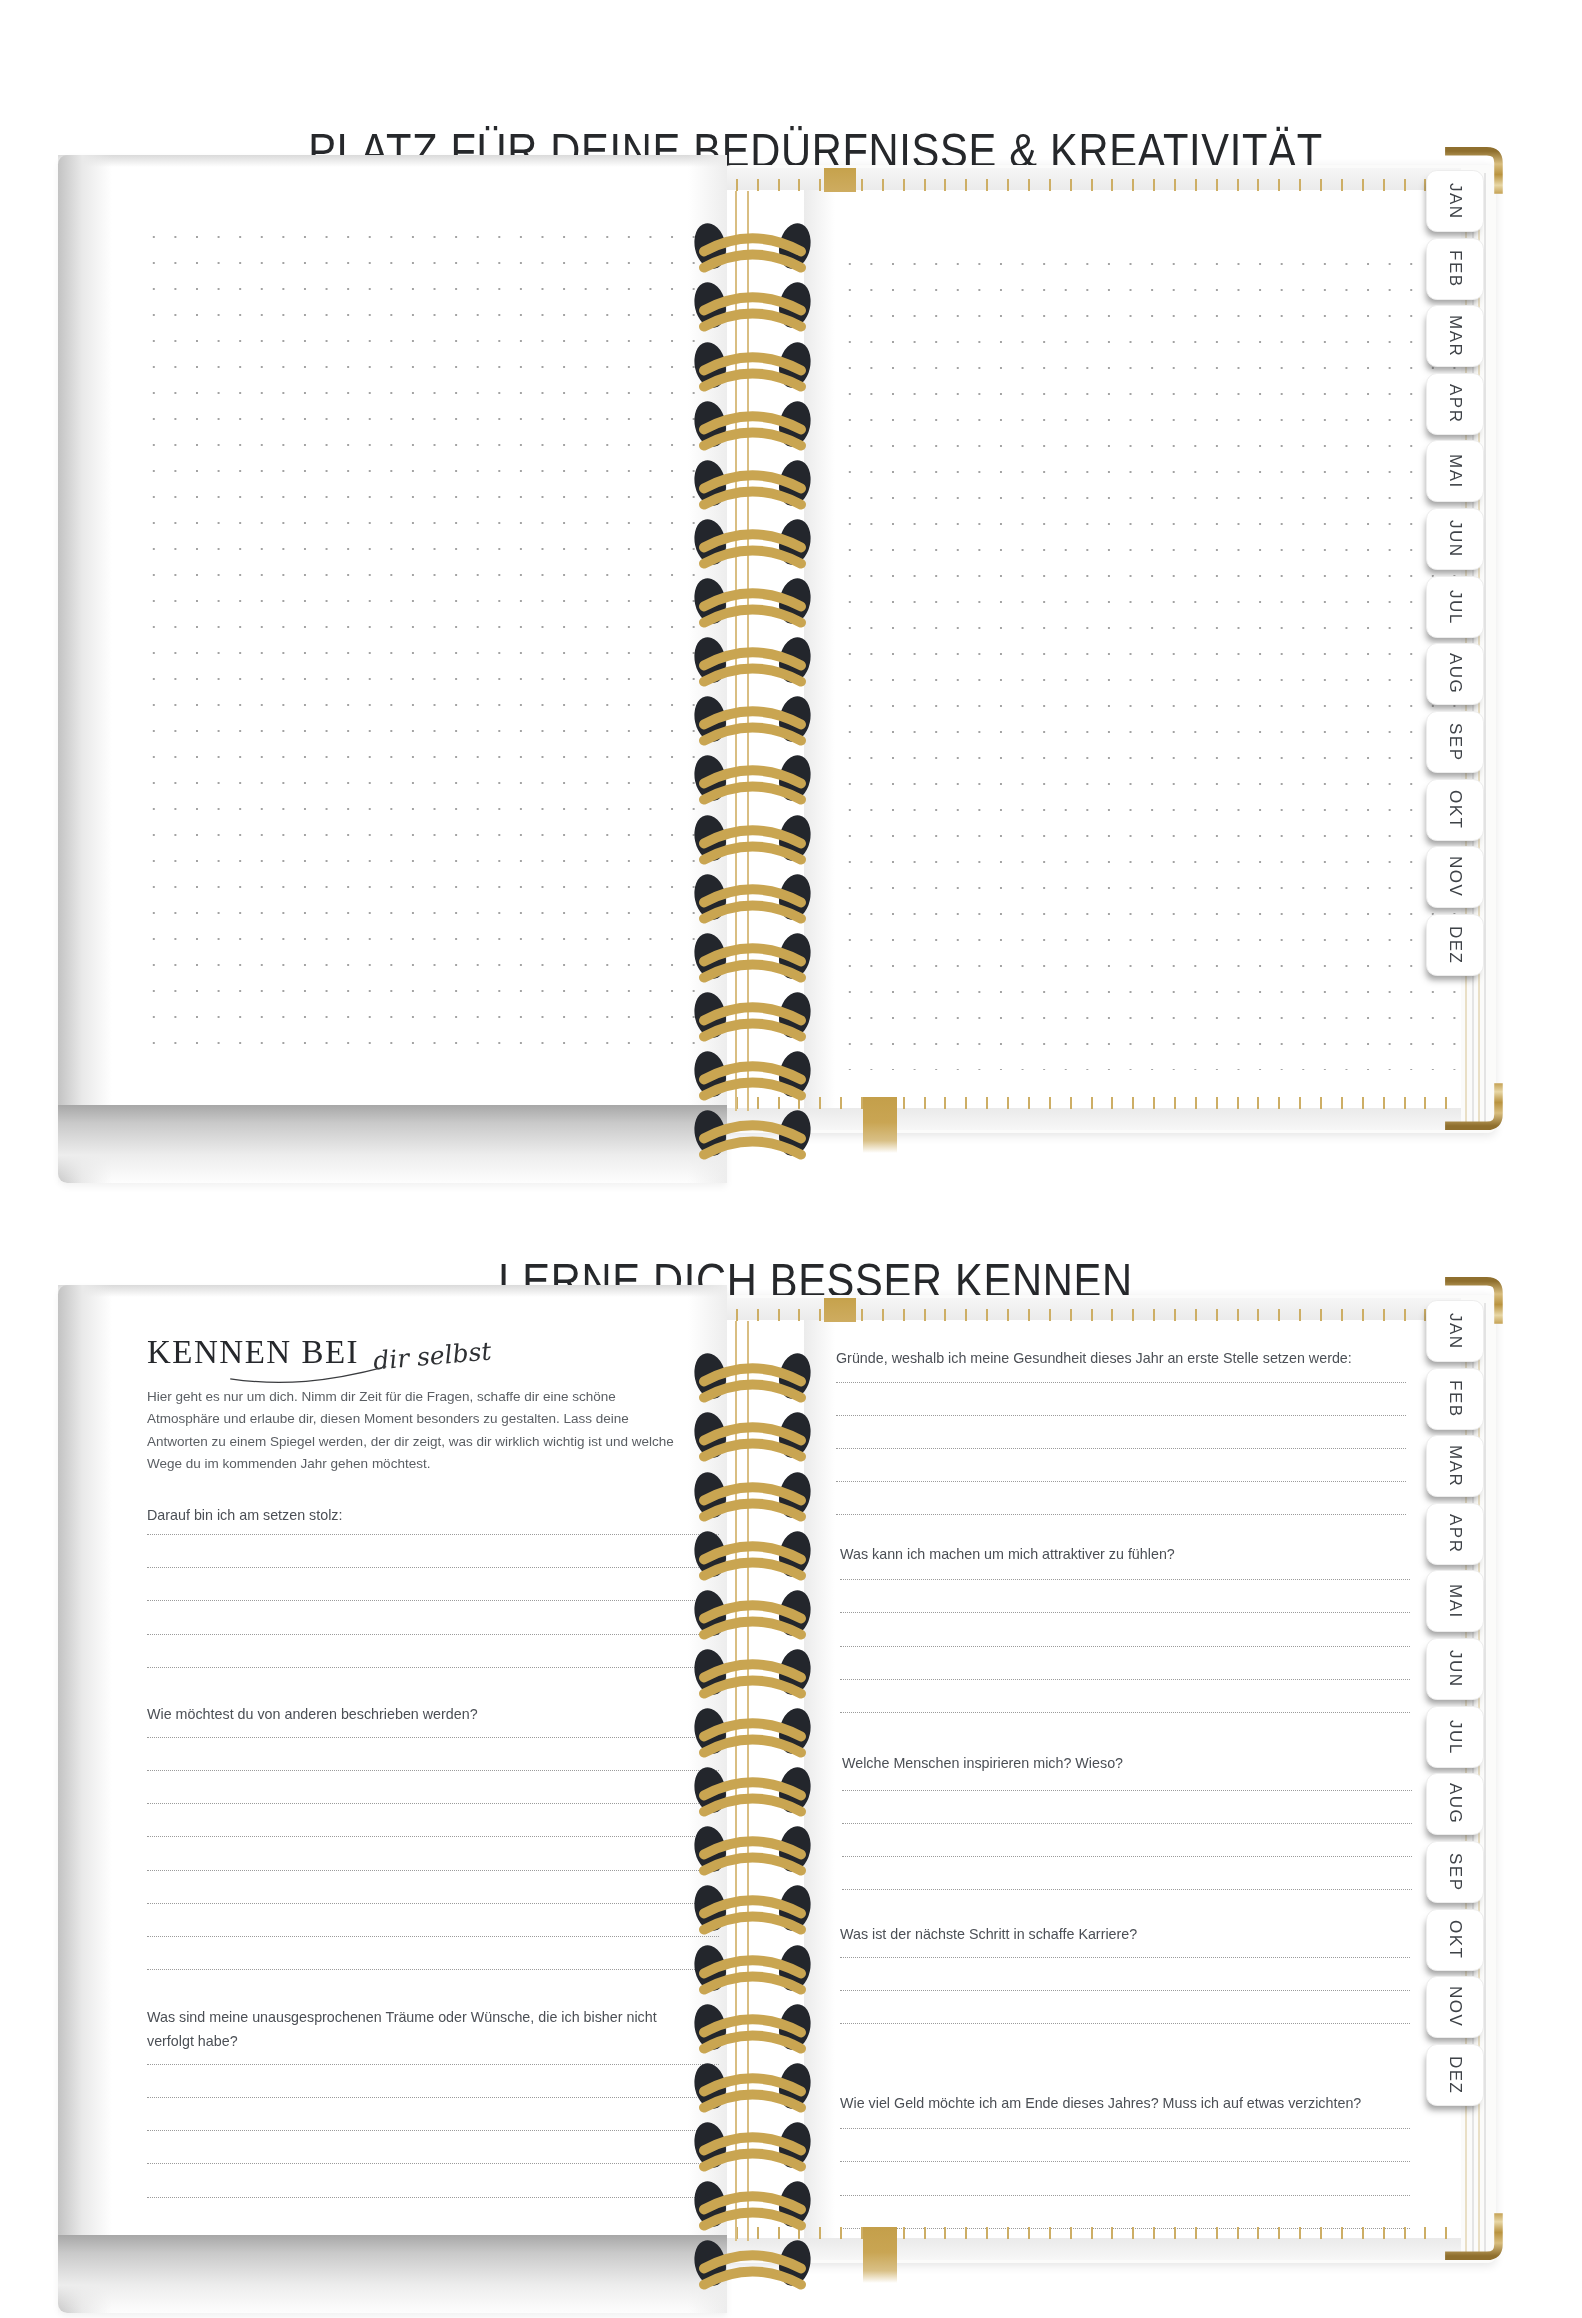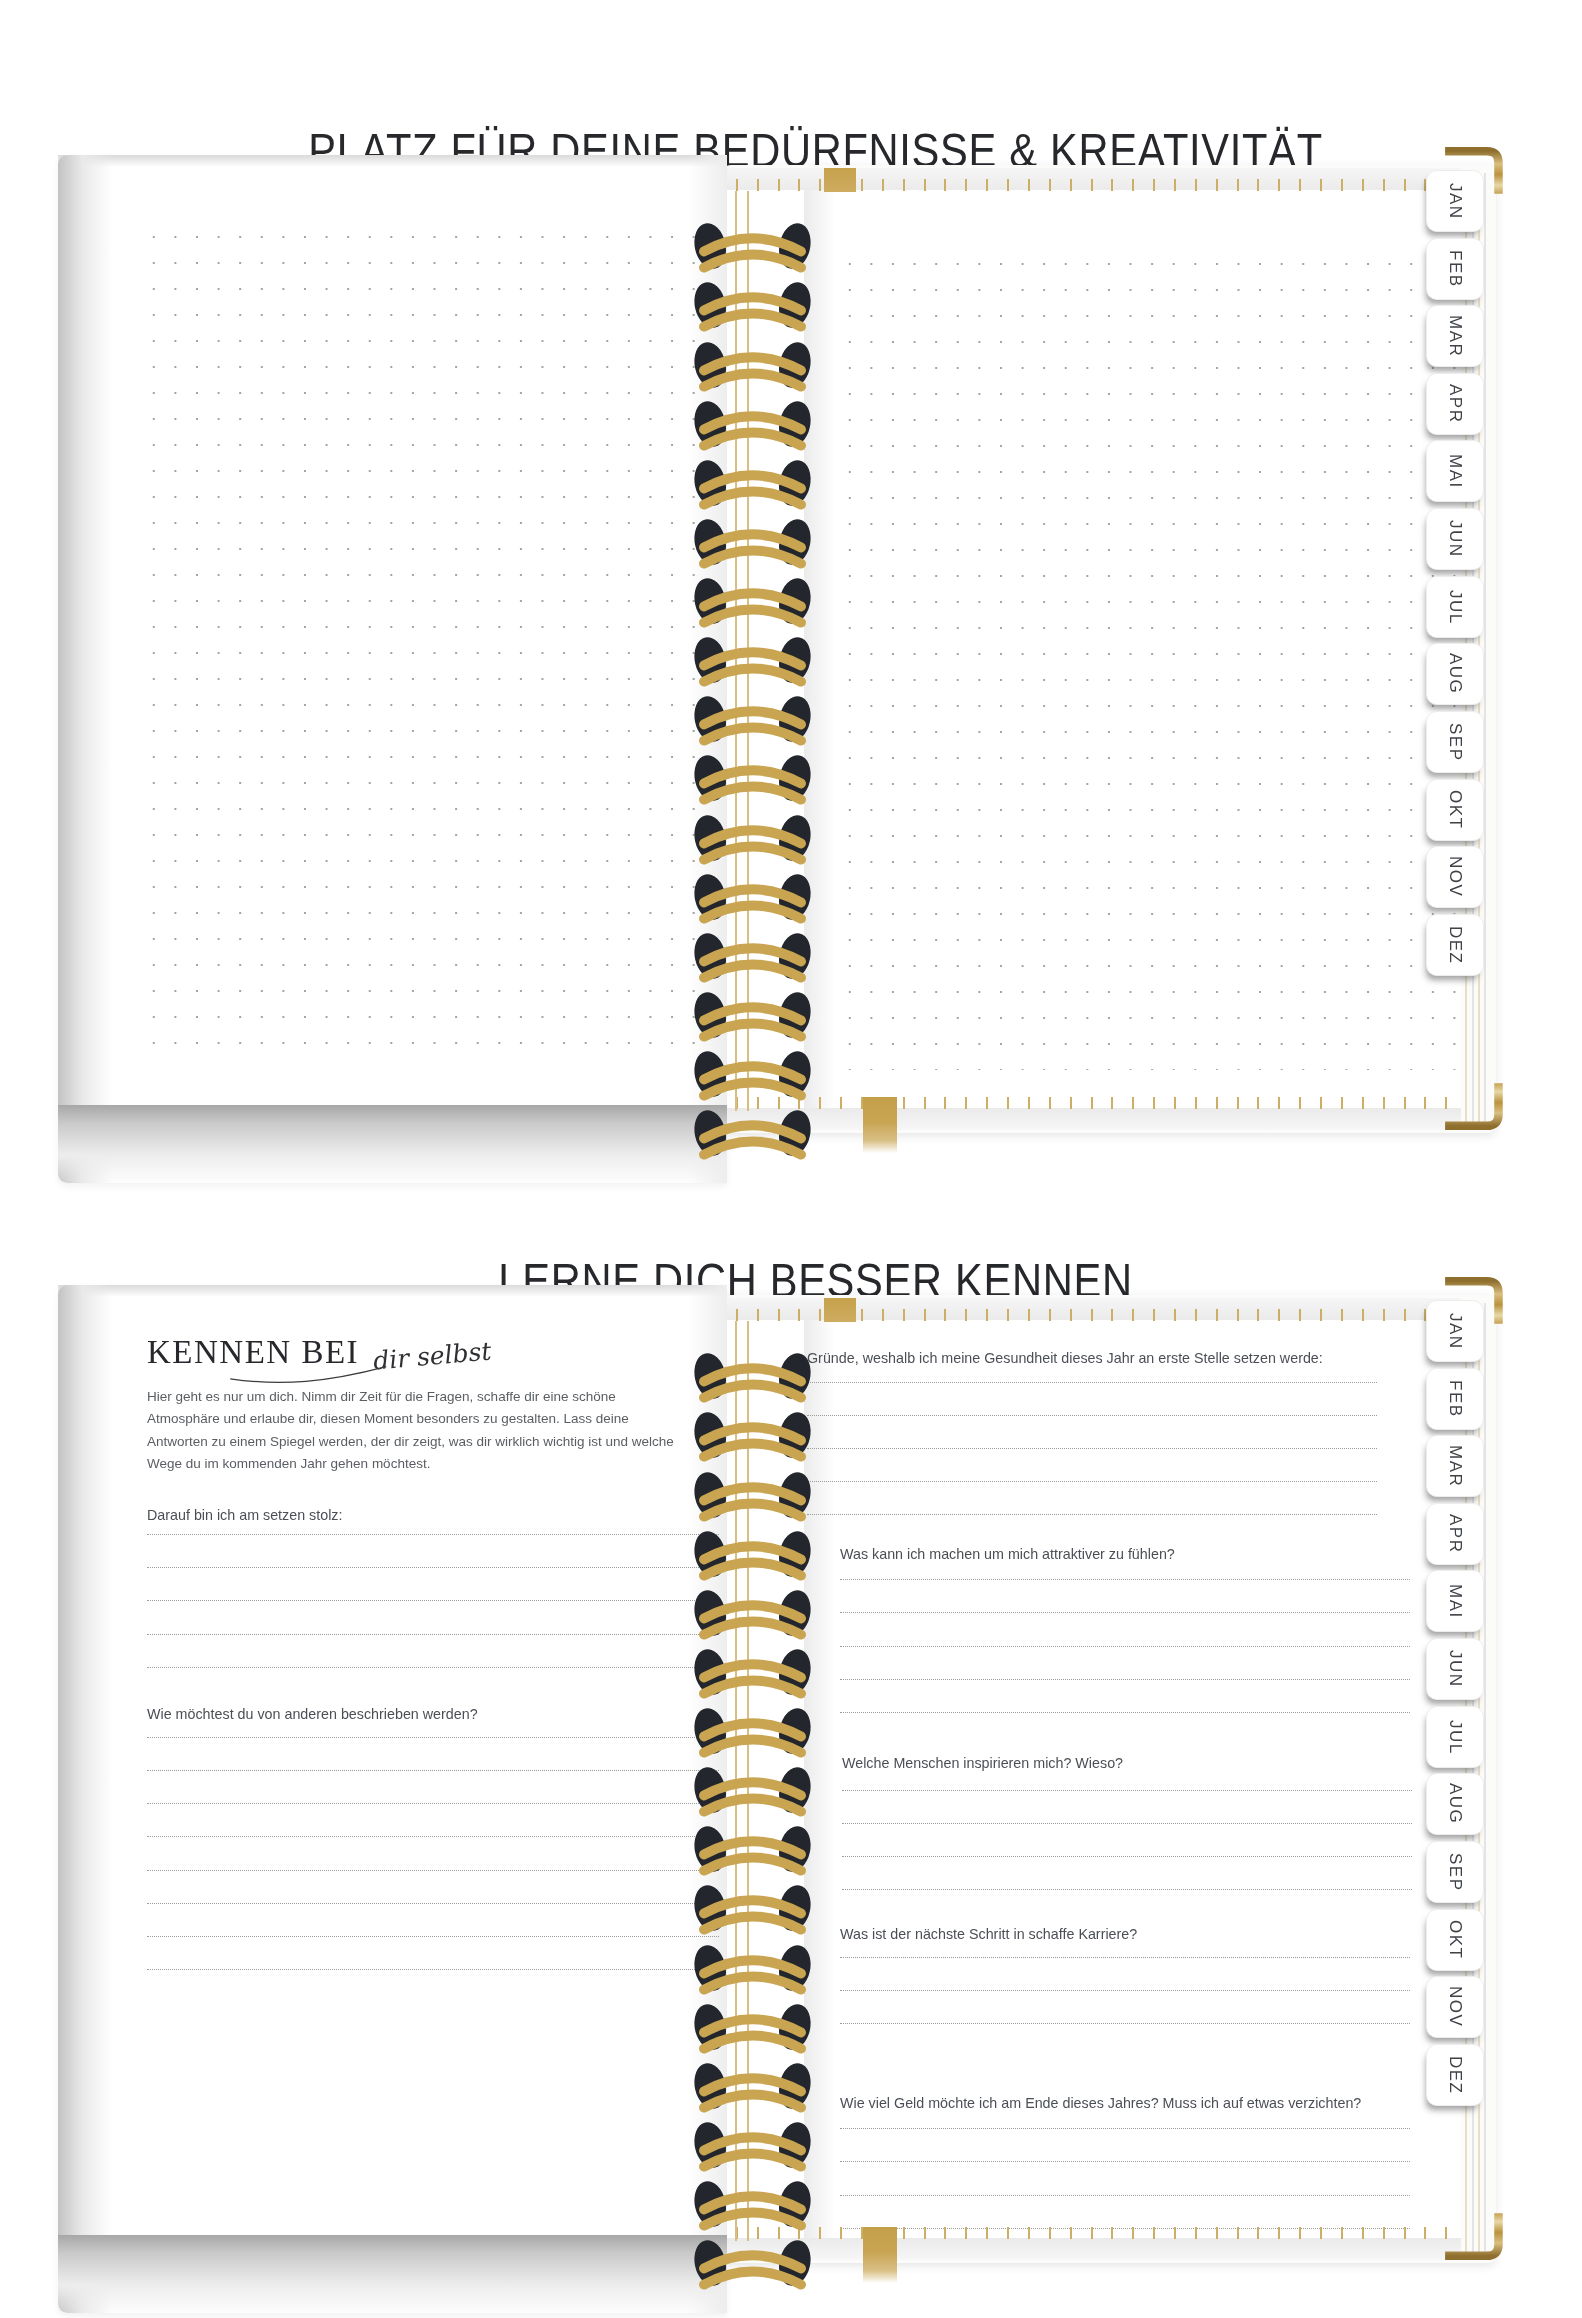--- a/index.html
+++ b/index.html
@@ -333,22 +333,30 @@
         <div class="q-label">Wie möchtest du von anderen beschrieben werden?</div>
         <div class="dline" style="top: 35px; width: 100%;"></div>
         <div class="dline" style="top: 68px; width: 100%;"></div>
         <div class="dline" style="top: 101px; width: 100%;"></div>
         <div class="dline" style="top: 134px; width: 100%;"></div>
         <div class="dline" style="top: 168px; width: 100%;"></div>
         <div class="dline" style="top: 201px; width: 100%;"></div>
         <div class="dline" style="top: 234px; width: 100%;"></div>
         <div class="dline" style="top: 267px; width: 100%;"></div>
       </div>
-
-    <div class="question" style="left:807px;top:77px;width:570px">
+    <div class="question" style="left:147px;top:736px;width:572px">
+        <div class="q-label" style="width: 510px;">Was sind meine unausgesprochenen Träume oder Wünsche, die ich bisher nicht verfolgt habe?</div>
+        <div class="dline" style="top: 59px; width: 100%;"></div>
+        <div class="dline" style="top: 92px; width: 100%;"></div>
+        <div class="dline" style="top: 125px; width: 100%;"></div>
+        <div class="dline" style="top: 158px; width: 100%;"></div>
+        <div class="dline" style="top: 192px; width: 100%;"></div>
+      </div>
+
+    <div class="question" style="left:836px;top:77px;width:570px">
         <div class="q-label">Gründe, weshalb ich meine Gesundheit dieses Jahr an erste Stelle setzen werde:</div>
         <div class="dline" style="top: 36px; width: 100%;"></div>
         <div class="dline" style="top: 69px; width: 100%;"></div>
         <div class="dline" style="top: 102px; width: 100%;"></div>
         <div class="dline" style="top: 135px; width: 100%;"></div>
         <div class="dline" style="top: 168px; width: 100%;"></div>
       </div>
     <div class="question" style="left:840px;top:273px;width:570px">
         <div class="q-label">Was kann ich machen um mich attraktiver zu fühlen?</div>
         <div class="dline" style="top: 37px; width: 100%;"></div>

